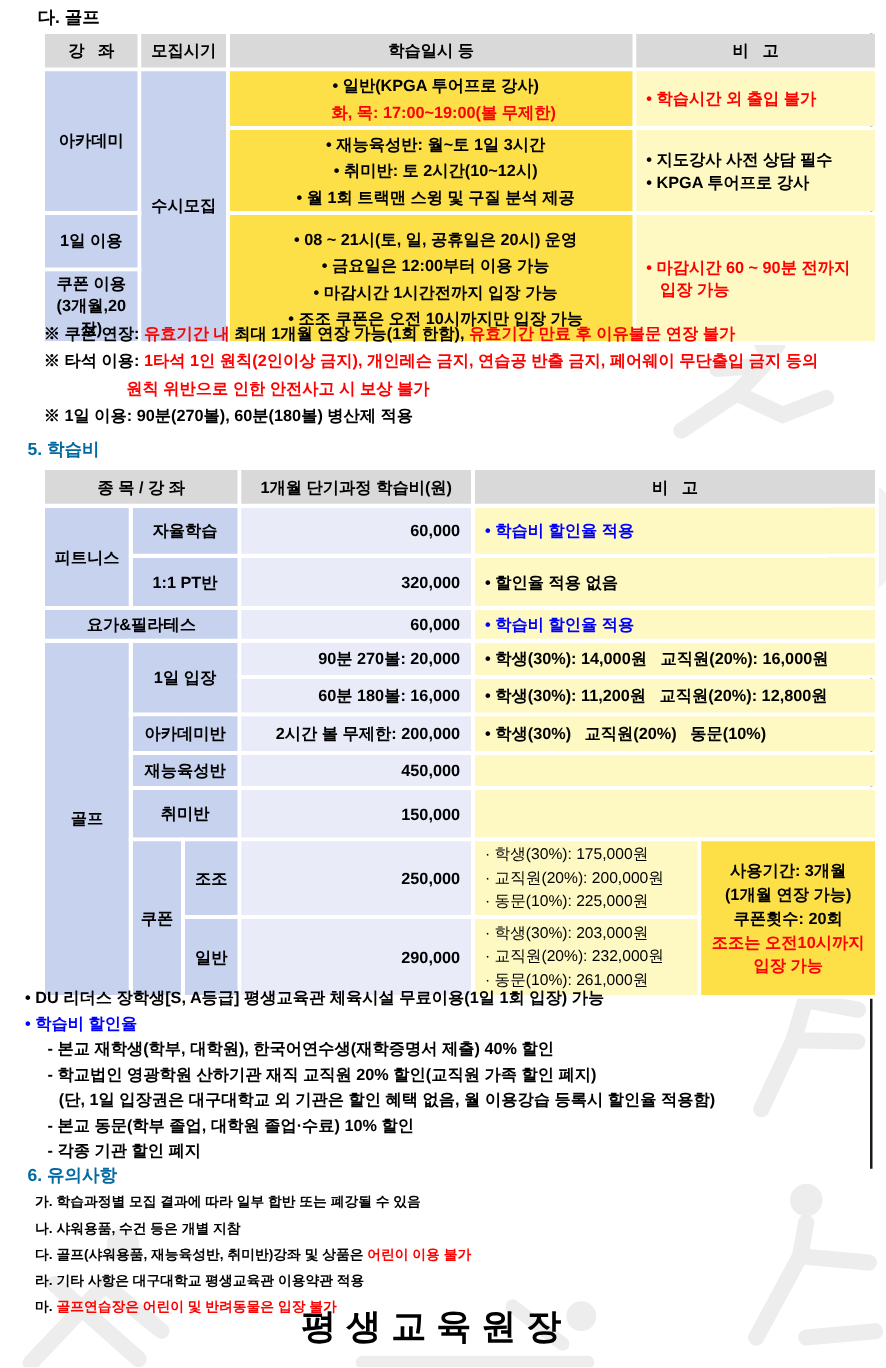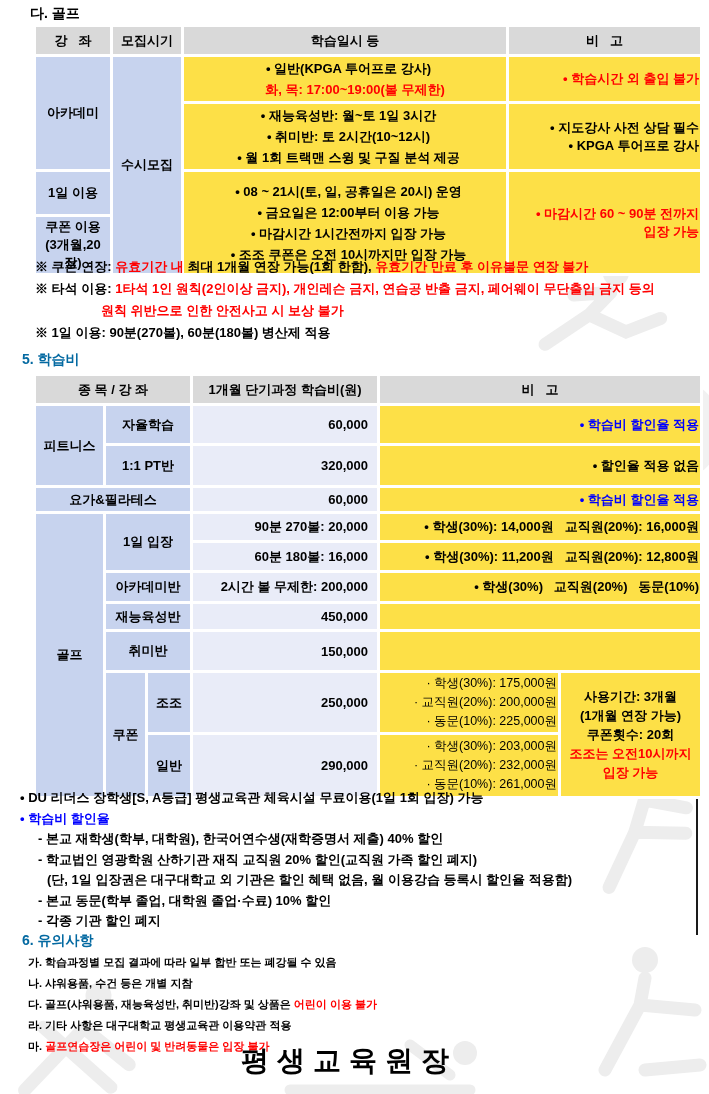--- a/index.html
+++ b/index.html
@@ -8,21 +8,21 @@
   .abs{position:absolute;}
   .red{color:#ff0000;}
   .blue{color:#0000ff;}
   .green{color:#0369a1;}
   
   table{border-collapse:collapse;table-layout:fixed;}
   td,th{border:3px solid #fff;font-weight:700;font-size:13px;vertical-align:middle;overflow:hidden;}
   .hd{background:#d9d9d9;text-align:center;margin-top:24px;}
   .lbl{background:#c7d3ee;text-align:center;}
   .fee{background:#e9ecf8;text-align:right;padding-right:9px;}
-  .note{background:#fde047;text-align:right;padding-left:8px;}
+  .note{background:#fef9c3;text-align:left;padding-left:8px;}
   .sched{background:#fde047;text-align:center;padding-left:8px;line-height:21px;}
   .sub-bullets div{font-weight:400;font-size:12.5px;line-height:19px;}
   .info{background:#fde047;text-align:center;line-height:19px;font-size:13px;}
   .sec-title{font-size:14px;font-weight:700;}
   .note-line{font-size:13px;line-height:22px;white-space:nowrap;}
   .bullet-line{font-size:13px;line-height:20.5px;white-space:nowrap;}
   .caution-line{font-size:11px;line-height:21px;white-space:nowrap;}
   #signature{width:698px;text-align:center;font-family:"Liberation Serif",serif;
              font-size:28px;font-weight:700;letter-spacing:8px;}
   .scanline{background:#1a1a1a;width:2px;}

